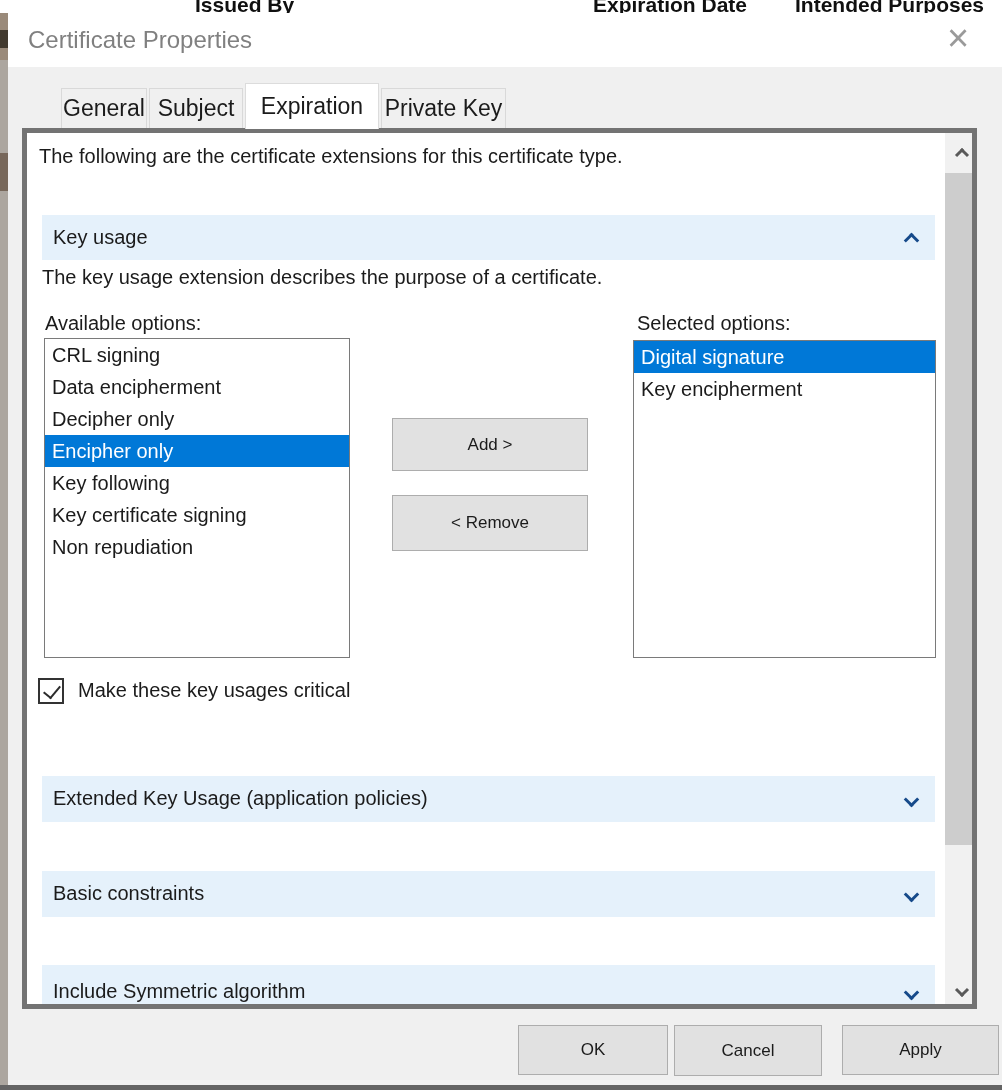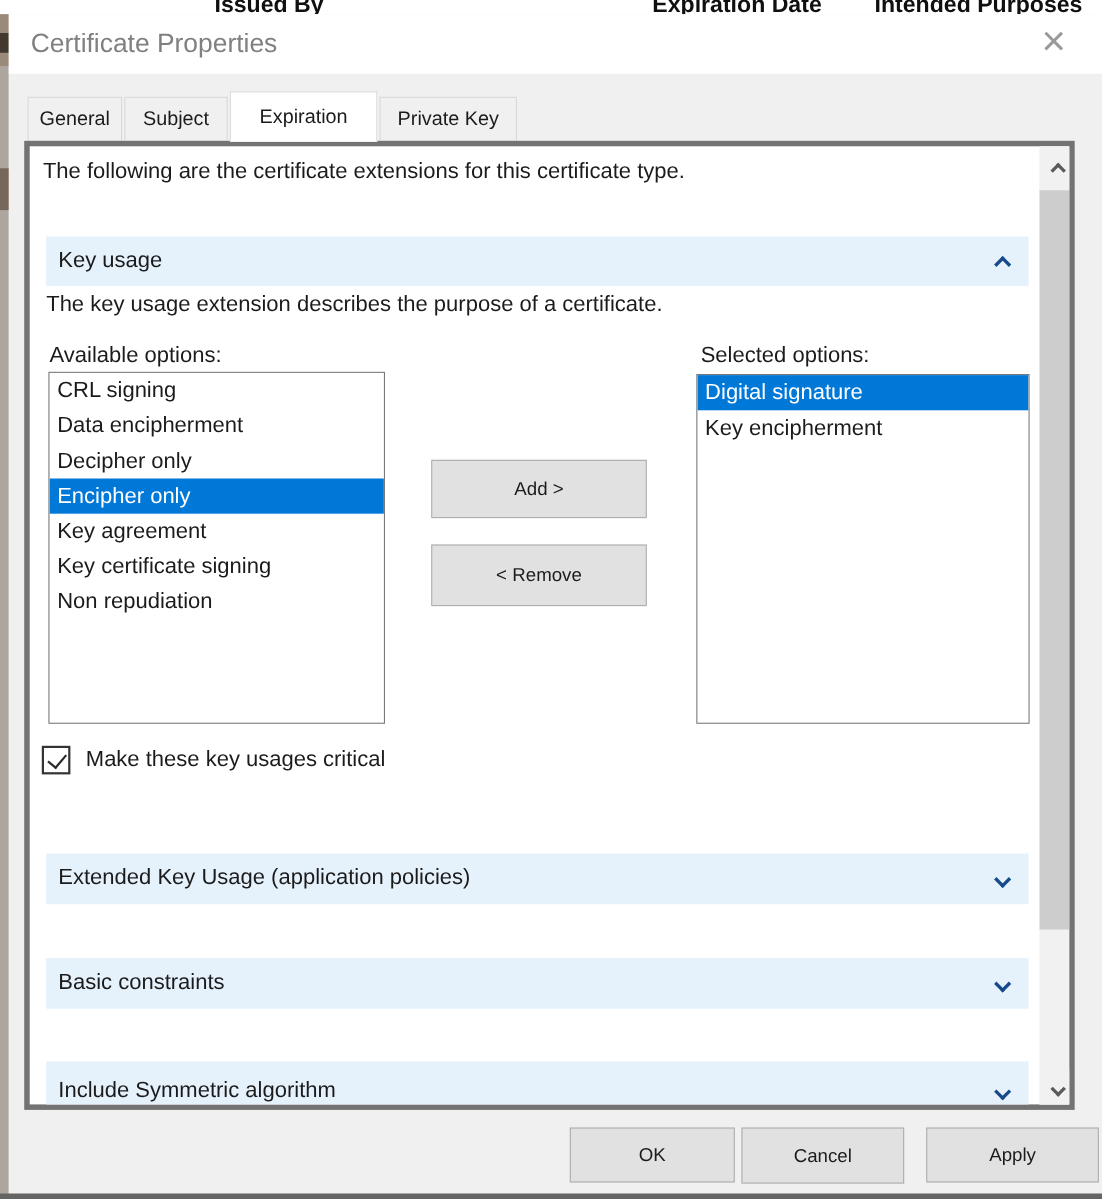--- a/index.html
+++ b/index.html
@@ -17,21 +17,21 @@
 
   
   .dialog{left:8px;top:13px;width:994px;height:1073px;background:#f0f0f0;}
   .titlebar{left:0;top:0;width:994px;height:54px;background:#fff;}
   .title{position:absolute;left:20px;top:13px;font-size:24px;color:#808080;}
   .close-x{position:absolute;right:24px;top:2px;width:40px;height:46px;line-height:46px;text-align:center;
            font-size:38px;font-weight:300;color:#9a9a9a;cursor:default;}
 
   
   .tab{position:absolute;box-sizing:border-box;background:#f0f0f0;border:1px solid #d9d9d9;
-       font-size:18px;color:#1b1b1b;text-align:center;line-height:39px;z-index:2;}
+       font-size:23px;color:#1b1b1b;text-align:center;line-height:39px;z-index:2;margin-left:36px;}
   .tab.active{background:#fff;border:1px solid #dcdcdc;border-bottom:none;z-index:4;line-height:44px;}
 
   
   .panel{left:14px;top:115px;width:955px;height:881px;box-sizing:border-box;background:#fff;
          border:5px solid #737373;overflow:hidden;z-index:3;}
   .txt{position:absolute;font-size:20px;color:#1b1b1b;white-space:nowrap;}
 
   .section-hdr{position:absolute;left:15px;width:893px;height:45px;background:#e5f1fb;}
   .section-hdr .lbl{position:absolute;left:11px;top:0;height:45px;line-height:45px;font-size:20px;color:#1b1b1b;white-space:nowrap;}
   .chev{display:inline-block;border:solid #164a8a;border-width:0 3px 3px 0;width:8px;height:8px;}
@@ -101,21 +101,21 @@
 
       <div class="txt" style="left:15px;top:133px;">The key usage extension describes the purpose of a certificate.</div>
 
       <div class="txt" style="left:18px;top:179px;">Available options:</div>
 
       <div class="listbox" style="left:17px;top:205px;width:306px;height:320px;">
         <div class="lrow">CRL signing</div>
         <div class="lrow">Data encipherment</div>
         <div class="lrow">Decipher only</div>
         <div class="lrow sel">Encipher only</div>
-        <div class="lrow">Key agreement</div>
+        <div class="lrow">Key following</div>
         <div class="lrow">Key certificate signing</div>
         <div class="lrow">Non repudiation</div>
       </div>
 
       <div class="btn" style="left:365px;top:285px;width:196px;height:53px;">Add &gt;</div>
       <div class="btn" style="left:365px;top:362px;width:196px;height:56px;">&lt; Remove</div>
 
       <div class="txt" style="left:610px;top:179px;">Selected options:</div>
 
       <div class="listbox" style="left:606px;top:207px;width:303px;height:318px;">

